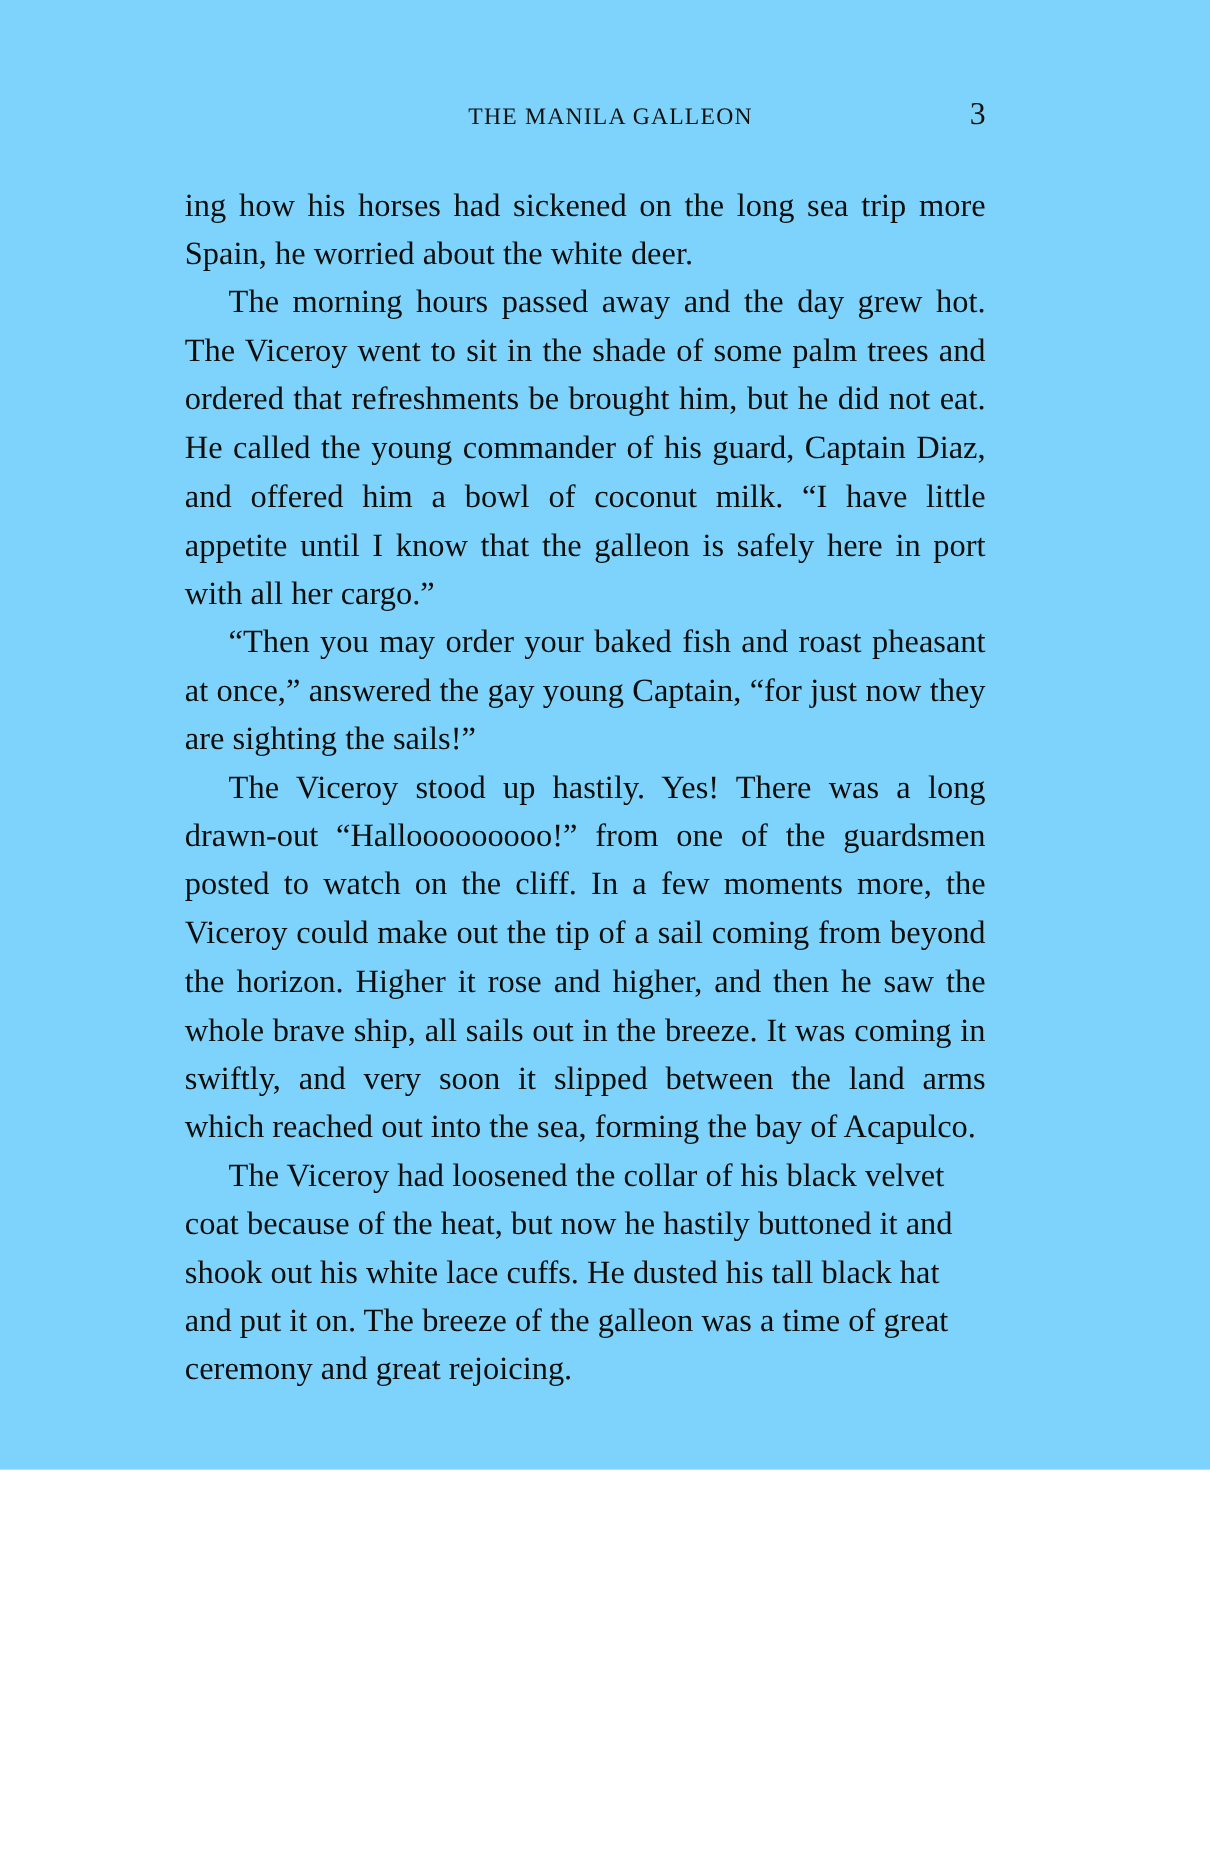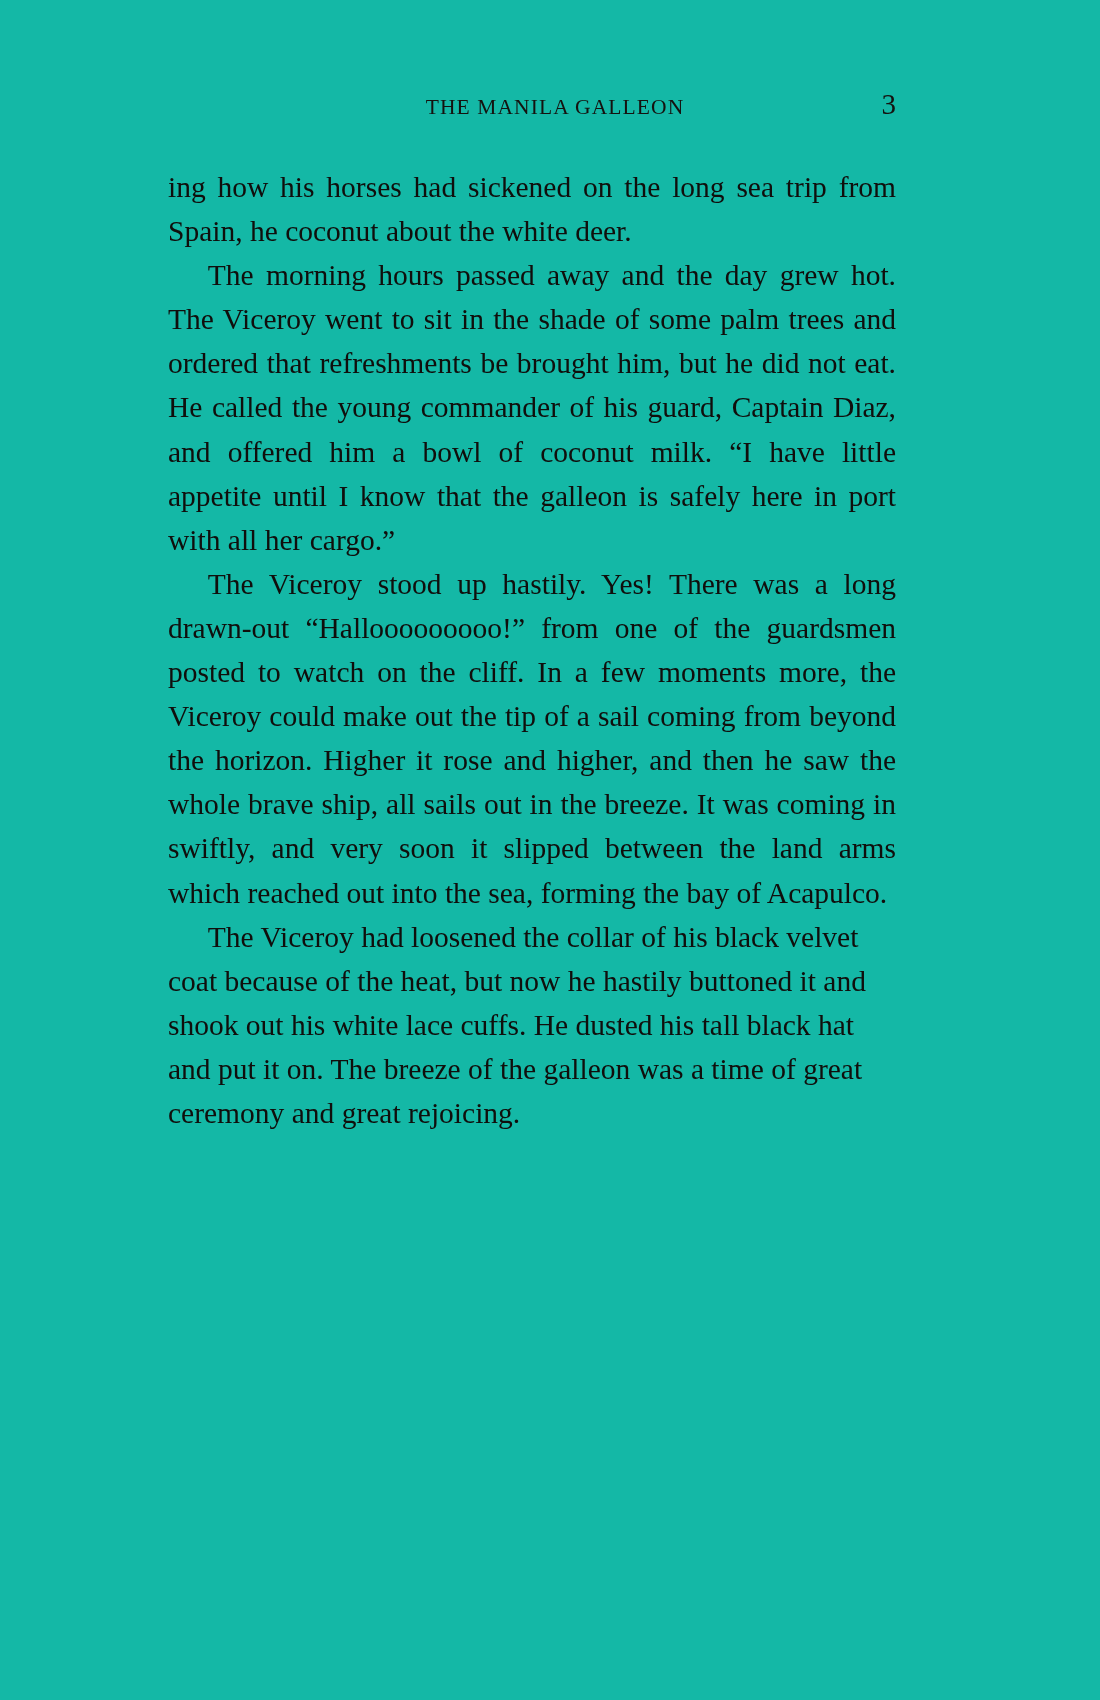--- a/index.html
+++ b/index.html
@@ -10,22 +10,22 @@
   body {
     width: 1100px;
     height: 1700px;
     font-family: "Liberation Serif", serif;
     color: #0d0d0d;
     -webkit-font-smoothing: antialiased;
   }
   .page {
     position: relative;
     width: 1100px;
-    height: 1700px;
-    background: #14b8a6;
+    height: 1336px;
+    background: #7dd3fc;
     overflow: hidden;
   }
   .content {
     position: absolute;
     left: 168px;
     top: 88px;
     width: 728px;
   }
   .running-head {
     display: flex;
@@ -85,20 +85,21 @@
 
   <div class="content">
 
     <div class="running-head">
       <div class="spacer"></div>
       <div class="head-title">THE MANILA GALLEON</div>
       <div class="folio">3</div>
     </div>
 
     <div class="body-text">
-      <p class="first">ing how his horses had sickened on the long sea trip from Spain, he coconut about the white deer.</p>
+      <p class="first">ing how his horses had sickened on the long sea trip more Spain, he worried about the white deer.</p>
       <p class="indent">The morning hours passed away and the day grew hot. The Viceroy went to sit in the shade of some palm trees and ordered that refreshments be brought him, but he did not eat. He called the young commander of his guard, Captain Diaz, and offered him a bowl of coconut milk. “I have little appetite until I know that the galleon is safely here in port with all her cargo.”</p>
+      <p class="indent">“Then you may order your baked fish and roast pheasant at once,” answered the gay young Captain, “for just now they are sighting the sails!”</p>
       <p class="indent">The Viceroy stood up hastily. Yes! There was a long drawn-out “Hallooooooooo!” from one of the guardsmen posted to watch on the cliff. In a few moments more, the Viceroy could make out the tip of a sail coming from beyond the horizon. Higher it rose and higher, and then he saw the whole brave ship, all sails out in the breeze. It was coming in swiftly, and very soon it slipped between the land arms which reached out into the sea, forming the bay of Acapulco.</p>
       <p class="indent nojust">The Viceroy had loosened the collar of his black velvet coat because of the heat, but now he hastily buttoned it and shook out his white lace cuffs. He dusted his tall black hat and put it on. The breeze of the galleon was a time of great ceremony and great rejoicing.</p>
     </div>
 
   </div>
 </div>
 
 </body></html>

